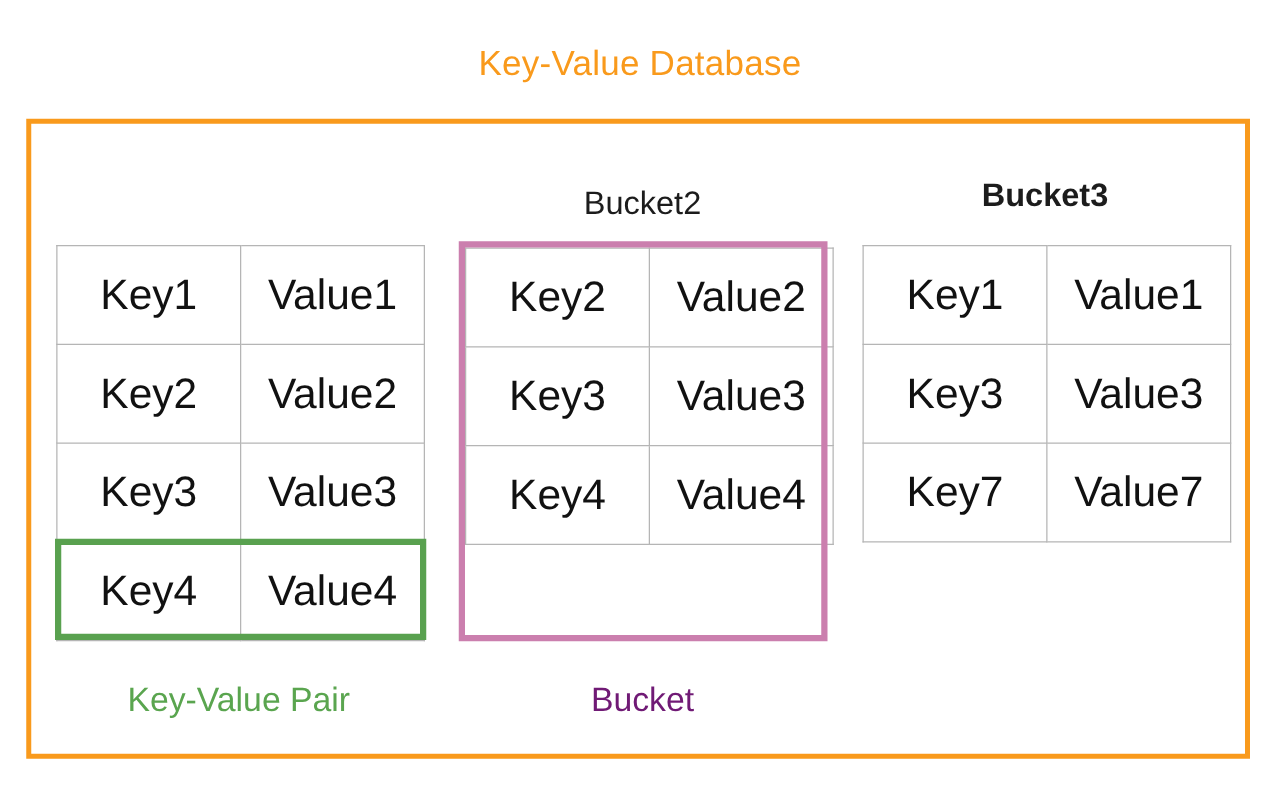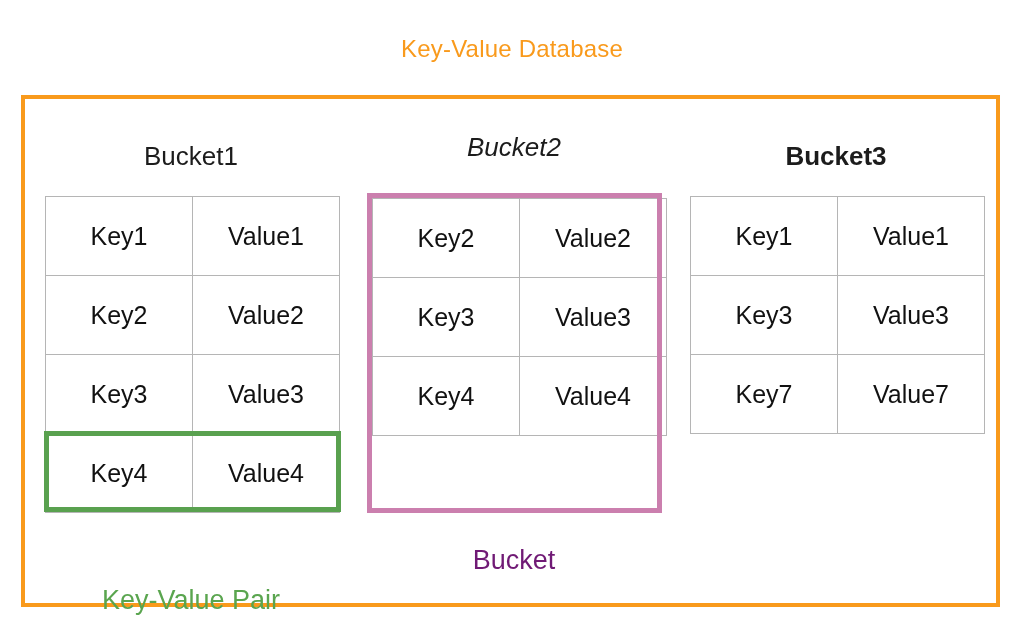--- a/index.html
+++ b/index.html
@@ -16,21 +16,21 @@
     height: 637px;
     background: #ffffff;
     overflow: hidden;
   }
   .diagram-title {
     position: absolute;
     left: 0;
     top: 35px;
     width: 1024px;
     text-align: center;
-    font-size: 24px;
+    font-size: 28px;
     color: #f99a1c;
     letter-spacing: 0.2px;
     white-space: nowrap;
   }
   .db-frame {
     position: absolute;
     left: 21px;
     top: 95px;
     width: 979px;
     height: 512px;
@@ -39,37 +39,37 @@
     background: transparent;
   }
   .bucket-header {
     position: absolute;
     font-size: 26px;
     color: #1c1c1c;
     text-align: center;
     white-space: nowrap;
   }
   .bh1 { left: 45px;  top: 141px; width: 292px; }
-  .bh2 { left: 368px; top: 132px; width: 292px; font-style: italic; }
+  .bh2 { left: 368px; top: 147px; width: 292px; }
   .bh3 { left: 690px; top: 141px; width: 292px; font-weight: bold; }
 
   .kv-table {
     position: absolute;
     box-sizing: border-box;
     border-collapse: collapse;
     border-spacing: 0;
     background: #ffffff;
   }
   .kv-table td {
     width: 146px;
     height: 78px;
     border: 1px solid #b5b5b5;
     text-align: center;
     vertical-align: middle;
-    font-size: 25px;
+    font-size: 34px;
     color: #111111;
     padding: 0;
     background: #ffffff;
     margin-top: 21px;
   }
   .t1 { left: 45px;  top: 196px; }
   .t2 { left: 372px; top: 198px; }
   .t3 { left: 690px; top: 196px; }
 
   
@@ -98,39 +98,37 @@
     position: absolute;
     font-size: 27px;
     white-space: nowrap;
     text-align: center;
   }
   .caption-kv {
     left: 45px;
     top: 545px;
     width: 292px;
     color: #5aa54f;
-    margin-top: 40px;
   }
   .caption-bucket {
     left: 368px;
     top: 545px;
     width: 292px;
     color: #701a75;
   }
 </style>
 </head>
 <body>
 
 <div class="canvas">
 
   <div class="diagram-title">Key-Value Database</div>
 
   <div class="db-frame"></div>
 
-  <div class="bucket-header bh1">Bucket1</div>
   <div class="bucket-header bh2">Bucket2</div>
   <div class="bucket-header bh3">Bucket3</div>
 
   <table class="kv-table t1">
     <tbody>
       <tr>
         <td>Key1</td>
         <td>Value1</td>
       </tr>
       <tr>

